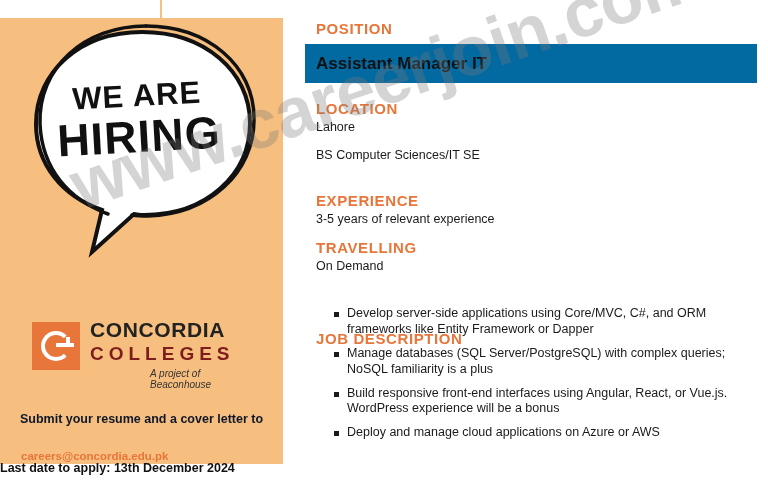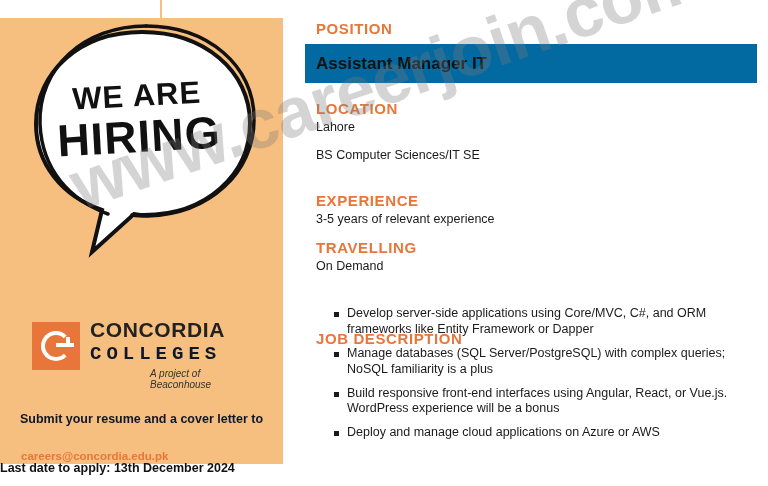--- a/index.html
+++ b/index.html
@@ -138,23 +138,22 @@
     font-weight: bold;
     color: #222222;
     letter-spacing: 0.6px;
   }
   .logo-sub {
     position: absolute;
     left: 58px;
     top: 25px;
     font-size: 19px;
     font-weight: bold;
-    color: #0f172a;
+    color: #7f1d1d;
     letter-spacing: 5px;
-    font-family: Liberation Mono, monospace;
   }
   .logo-tag {
     position: absolute;
     left: 118px;
     top: 50px;
     font-size: 10px;
     color: #333333;
     font-style: italic;
   }
 

